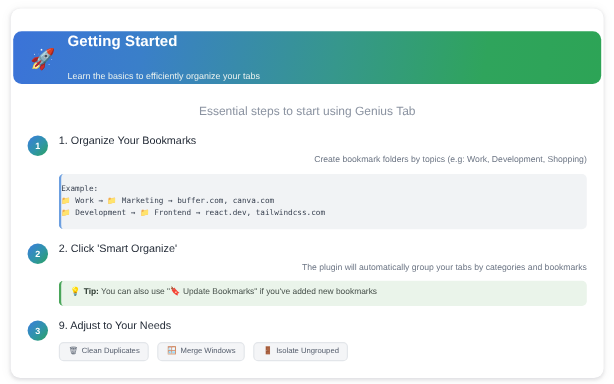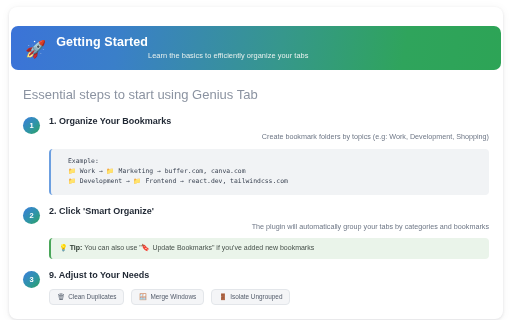--- a/index.html
+++ b/index.html
@@ -47,21 +47,21 @@
   .banner-icon {
     font-size: 17px;
     line-height: 1;
     margin-right: 10px;
     flex: 0 0 auto;
     transform: translateY(1px);
   }
 
   .banner-text {
     display: flex;
-    flex-direction: row;
+    flex-direction: column;
     justify-content: center;
   }
 
   .banner-title {
     color: #ffffff;
     font-size: 12.5px;
     font-weight: bold;
     line-height: 1.25;
     letter-spacing: 0.1px;
   }
@@ -80,24 +80,25 @@
   }
 
   .section-title {
     font-size: 10.5px;
     font-weight: bold;
     color: #1f2733;
     line-height: 1.2;
   }
 
   .section-sub {
-    font-size: 13px;
+    font-size: 10px;
     color: #8b93a1;
     margin-top: 6px;
     line-height: 1.3;
+    text-align: center;
   }
 
   .steps {
     margin-top: 12px;
   }
 
   .step {
     display: flex;
     align-items: flex-start;
   }
@@ -122,40 +123,40 @@
     margin-top: 1px;
   }
 
   .step-content {
     flex: 1 1 auto;
     min-width: 0;
   }
 
   .step-title {
     font-size: 9px;
-    font-weight: bold;
+    font-weight: normal;
     color: #1f2733;
     line-height: 1.25;
   }
 
   .step-desc {
     font-size: 7.2px;
     color: #6d7685;
     margin-top: 5px;
     line-height: 1.3;
     text-align: right;
   }
 
   
   .code-block {
     margin-top: 7px;
     background: #f1f3f5;
     border-left: 2.5px solid #6c9fe0;
     border-radius: 4px;
-    padding: 7px 9px 8px 17px;
+    padding: 7px 9px 8px 0;
     font-family: "DejaVu Sans Mono", "Liberation Mono", monospace;
     font-size: 6.4px;
     color: #3a4352;
     line-height: 1.62;
     white-space: pre;
     overflow: hidden;
   }
 
   
   .tip-box {

